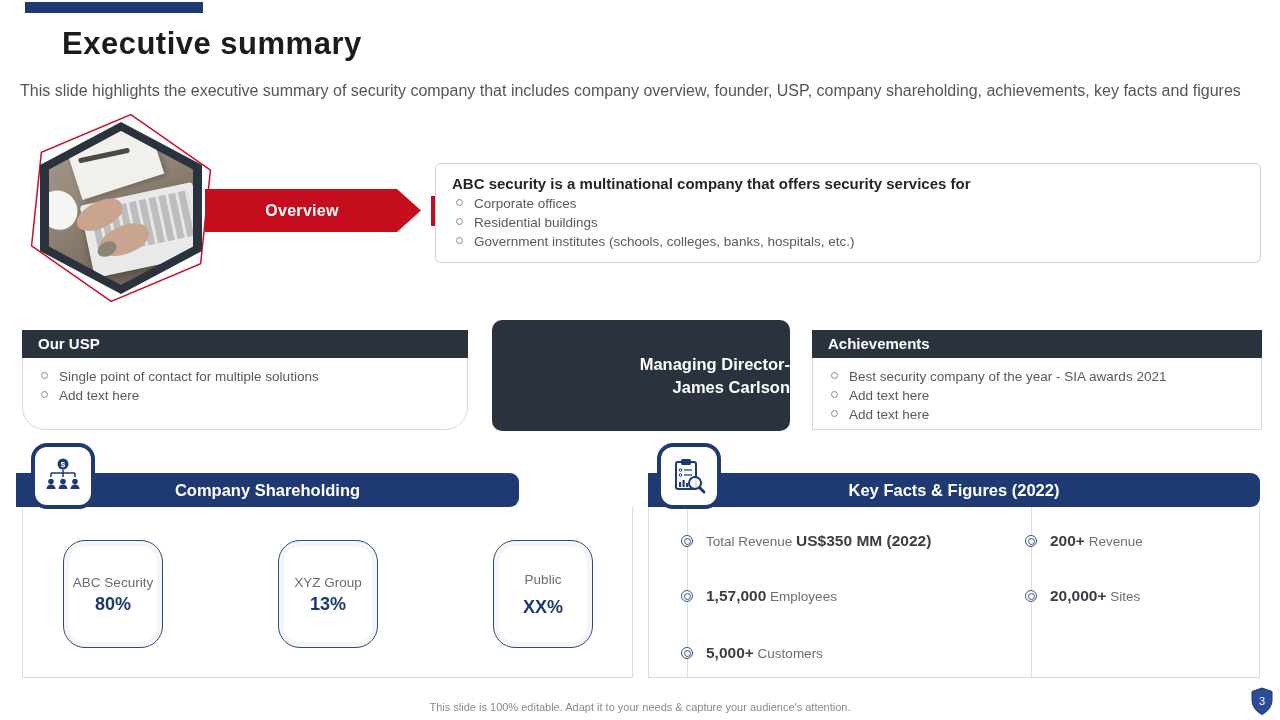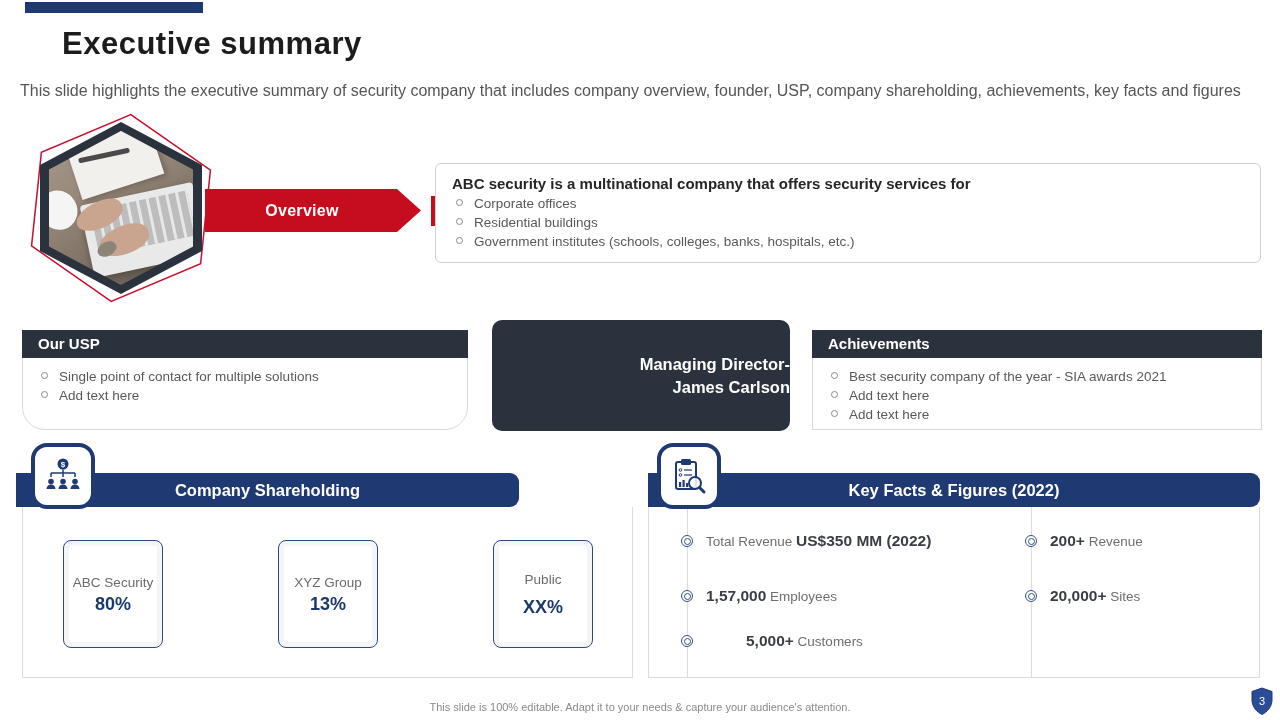--- a/index.html
+++ b/index.html
@@ -57,41 +57,41 @@
   .icon-badge{position:absolute;width:64px;height:66px;background:#fff;border:4px solid var(--navy);border-radius:16px;
     display:flex;align-items:center;justify-content:center;z-index:3;}
   .band{position:absolute;height:34px;line-height:34px;background:var(--navy);color:#fff;
     font-size:16.5px;font-weight:700;text-align:center;border-radius:0 9px 9px 0;z-index:2;}
   .section-body{position:absolute;background:#fff;border:1px solid #dcdcdc;border-top:none;}
 
   .badge-share{left:31px;top:443px;}
   .band-share{left:16px;top:473px;width:503px;text-align:center;}
   .body-share{left:22px;top:507px;width:611px;height:171px;}
 
-  .holder-card{position:absolute;top:33px;width:100px;height:108px;border:1px solid #2c4a7c;border-radius:8px;background:#fff;
+  .holder-card{position:absolute;top:33px;width:100px;height:108px;border:1px solid #2c4a7c;border-radius:22px;background:#fff;
     box-shadow:inset 0 0 0 5px rgba(120,130,150,.08);
     display:flex;flex-direction:column;align-items:center;justify-content:center;text-align:center;}
   .holder-name{font-size:13.5px;color:#6b6b6b;line-height:18px;}
   .holder-pct{font-size:18px;font-weight:700;color:#1b3a6b;margin-top:2px;}
   .holder-0{left:40px;} .holder-1{left:255px;} .holder-2{left:470px;gap:6px;}
 
   .badge-facts{left:657px;top:443px;}
   .band-facts{left:648px;top:473px;width:612px;}
   .body-facts{left:648px;top:507px;width:612px;height:171px;}
   .vline{position:absolute;top:0;width:1px;height:171px;background:#ddd;}
   .vline-left{left:38px;} .vline-right{left:382px;}
 
   .kf-item{position:absolute;display:flex;align-items:center;}
   .ring{width:12px;height:12px;border:1.3px solid #35507f;border-radius:50%;background:#fff;
     display:flex;align-items:center;justify-content:center;flex:none;}
   .ring::after{content:"";width:5px;height:5px;border:1.2px solid #35507f;border-radius:50%;}
   .kf-text{margin-left:13px;font-size:13.5px;color:#6e6e6e;white-space:nowrap;}
   .kf-text b{font-size:15.5px;font-weight:700;color:#3a3e45;}
   .kf-l{left:32px;} .kf-r{left:376px;}
-  .kf-row-0{top:25px;} .kf-row-1{top:80px;} .kf-row-2{top:125px;gap:40px;}
+  .kf-row-0{top:25px;} .kf-row-1{top:80px;} .kf-row-2{top:137px;}
 
   .footer-text{position:absolute;left:0;top:701px;width:100%;text-align:center;font-size:11px;color:var(--text-light);}
   .page-shield{position:absolute;left:1251px;top:687px;}
 </style>
 </head>
 <body>
 
 <div class="slide">
 
   <div class="topbar"></div>

